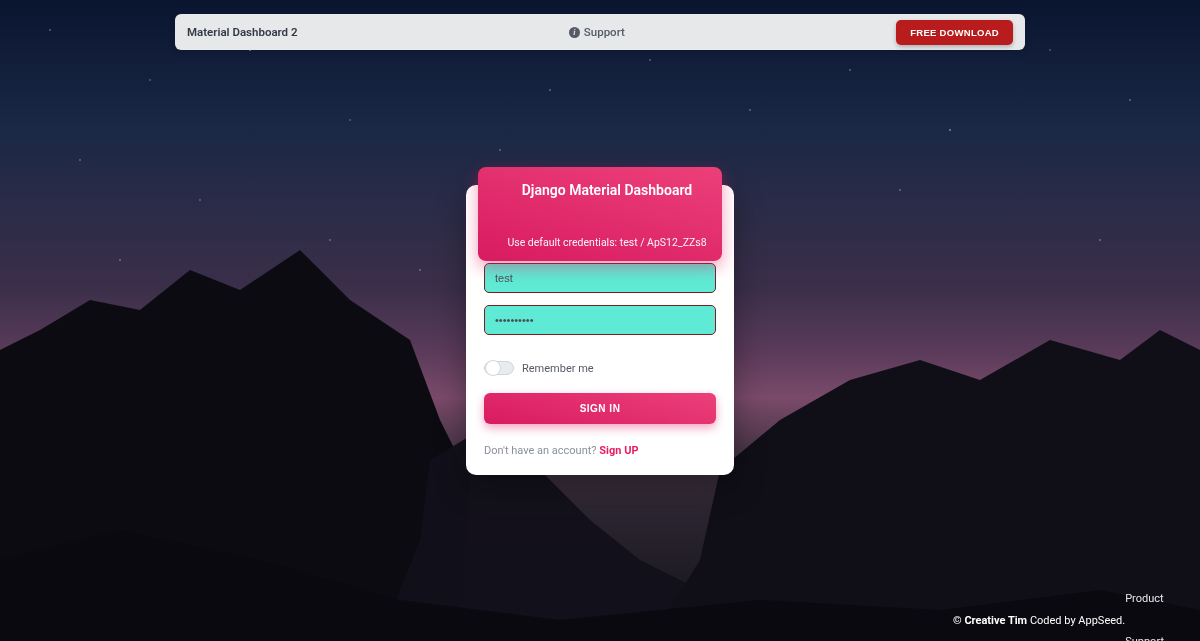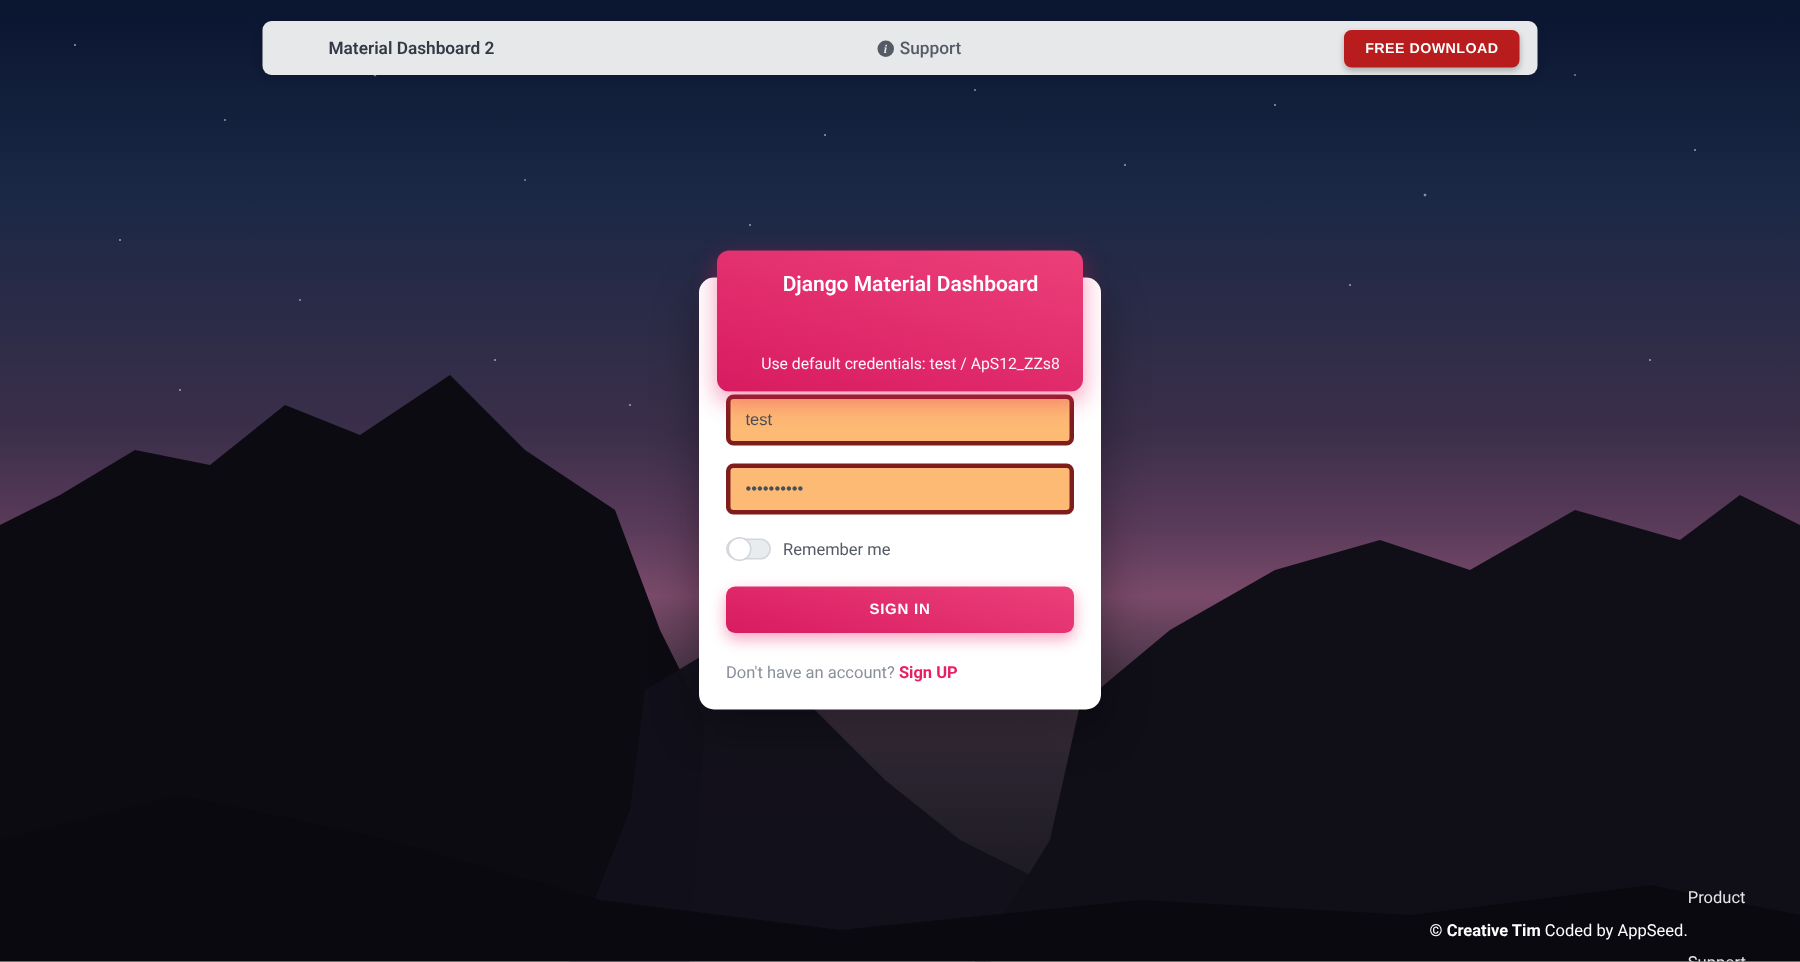--- a/index.html
+++ b/index.html
@@ -59,21 +59,20 @@
   align-items: center;
   padding: 0 12px;
   box-shadow: 0 2px 6px rgba(0,0,0,.12);
   z-index: 5;
 }
 .nav-brand {
   font-size: 11.5px;
   font-weight: 600;
   color: #333a45;
   flex: 0 0 auto;
-  margin-left: 32px;
 }
 .nav-center {
   flex: 1 1 auto;
   display: flex;
   justify-content: center;
   align-items: center;
   gap: 4px;
   font-size: 11.5px;
   color: #555b66;
   font-weight: 500;
@@ -137,35 +136,35 @@
 }
 .card-header p {
   font-size: 10.5px;
   font-weight: 400;
   opacity: .95;
   margin-top: 37px;
 }
 .form { margin-top: 30px; }
 .input {
   width: 100%;
-  border: 3px solid #7f1d1d;
+  border: 1px solid #7f1d1d;
   border-radius: 5px;
   padding: 8px 10px;
   font-size: 11px;
   color: #495057;
   margin-bottom: 12px;
   outline: none;
-  background: #fdba74;
+  background: #5eead4;
 }
 .input::placeholder { color: #adb5bd; }
 .toggle-row {
   display: flex;
   align-items: center;
   gap: 8px;
-  margin-top: 4px;
+  margin-top: 14px;
   margin-bottom: 18px;
 }
 .toggle {
   position: relative;
   width: 30px;
   height: 14px;
   background: #e9ecef;
   border: 1px solid #d2d6da;
   border-radius: 30px;
   cursor: pointer;

